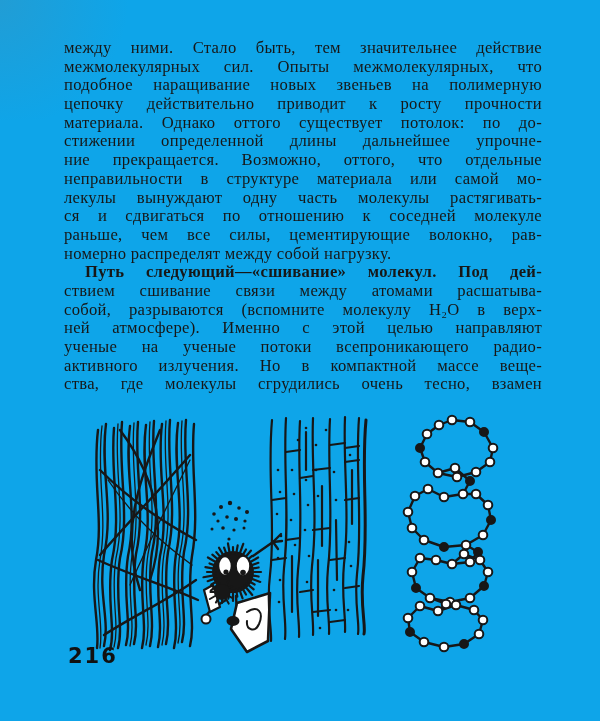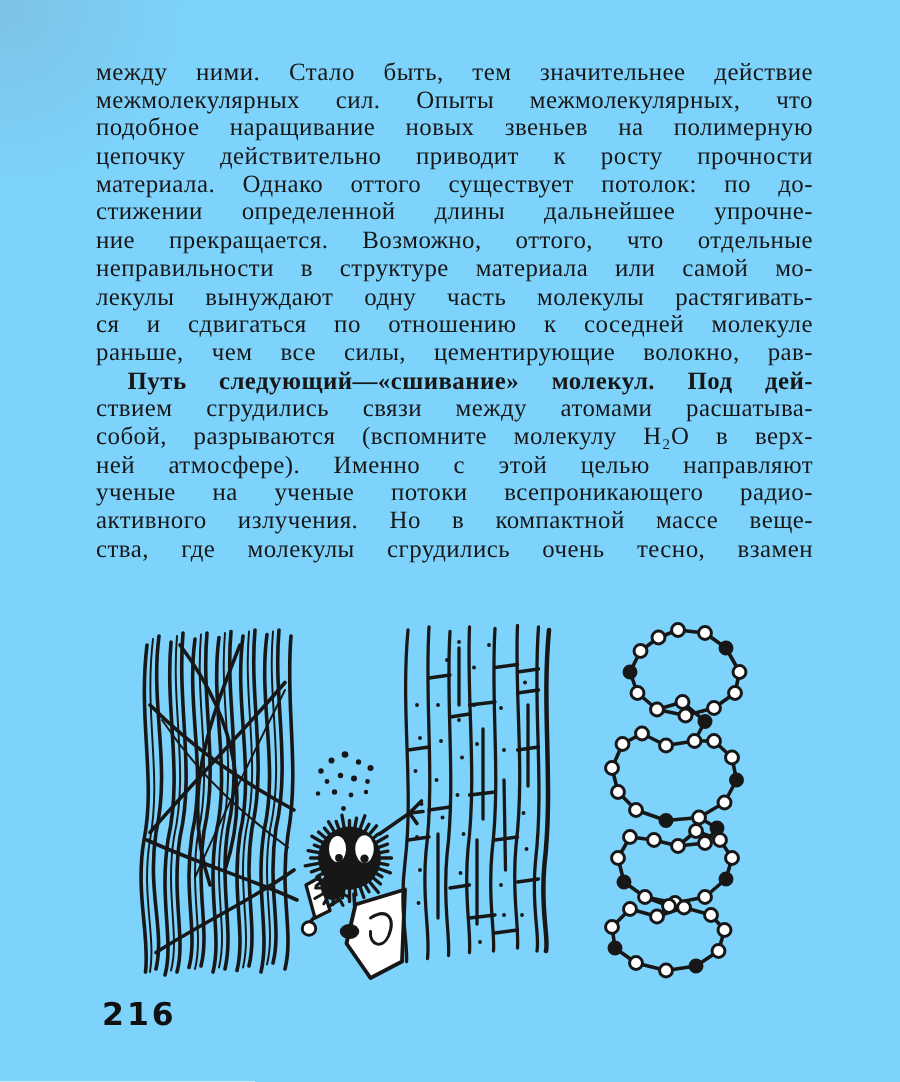--- a/index.html
+++ b/index.html
@@ -1,37 +1,37 @@
 <!DOCTYPE html>
 <html><head>
 <meta charset="utf-8">
 <style>
   html,body{margin:0;padding:0;background:#ffffff;}
   .page{
-    position:relative;width:600px;height:721px;background:#7dd3fc;
+    position:relative;width:600px;height:721px;background:#0ea5e9;
     font-family:"Liberation Serif", serif;color:#171717;overflow:hidden;
   }
   .page::before{
     content:"";position:absolute;left:0;top:0;width:140px;height:120px;
     background:radial-gradient(circle at 0 0, rgba(120,120,120,.18), rgba(120,120,120,0) 70%);
     pointer-events:none;
   }
   .text-block{
     position:absolute;left:64px;top:39px;width:478px;
   }
   .tline{
     display:block;height:18.7px;line-height:18.7px;font-size:16.6px;
     letter-spacing:0.3px;text-align:justify;text-align-last:justify;
     white-space:normal;font-weight:500;
   }
   .tline.endline{text-align-last:left;}
   .tline.indent{text-indent:21px;font-weight:bold;}
   .illus{position:absolute;left:0;top:405px;}
   .page-number{
-    position:absolute;left:68px;top:664px;
+    position:absolute;left:68px;top:644px;
     font-family:"DejaVu Sans", sans-serif;font-weight:bold;
     font-size:21px;letter-spacing:2px;color:#111;
   }
 </style>
 </head>
 <body>
 
 <div class="page">
 
   <div class="text-block">
@@ -40,24 +40,25 @@
       <div class="tline">межмолекулярных сил. Опыты межмолекулярных, что</div>
       <div class="tline">подобное наращивание новых звеньев на полимерную</div>
       <div class="tline">цепочку действительно приводит к росту прочности</div>
       <div class="tline">материала. Однако оттого существует потолок: по до-</div>
       <div class="tline">стижении определенной длины дальнейшее упрочне-</div>
       <div class="tline">ние прекращается. Возможно, оттого, что отдельные</div>
       <div class="tline">неправильности в структуре материала или самой мо-</div>
       <div class="tline">лекулы вынуждают одну часть молекулы растягивать-</div>
       <div class="tline">ся и сдвигаться по отношению к соседней молекуле</div>
       <div class="tline">раньше, чем все силы, цементирующие волокно, рав-</div>
+      <div class="tline endline">номерно распределят между собой нагрузку.</div>
     </div>
     <div>
       <div class="tline indent">Путь следующий—«сшивание» молекул. Под дей-</div>
-      <div class="tline">ствием сгрудились связи между атомами расшатыва-</div>
+      <div class="tline">ствием сшивание связи между атомами расшатыва-</div>
       <div class="tline">собой, разрываются (вспомните молекулу Н₂О в верх-</div>
       <div class="tline">ней атмосфере). Именно с этой целью направляют</div>
       <div class="tline">ученые на ученые потоки всепроникающего радио-</div>
       <div class="tline">активного излучения. Но в компактной массе веще-</div>
       <div class="tline">ства, где молекулы сгрудились очень тесно, взамен</div>
     </div>
   </div>
 
   <svg class="illus" width="600" height="270" viewBox="0 405 600 270">
     <g id="g-bundle" fill="none" stroke="#171717" stroke-width="2.4" stroke-linecap="round" stroke-linejoin="round">

